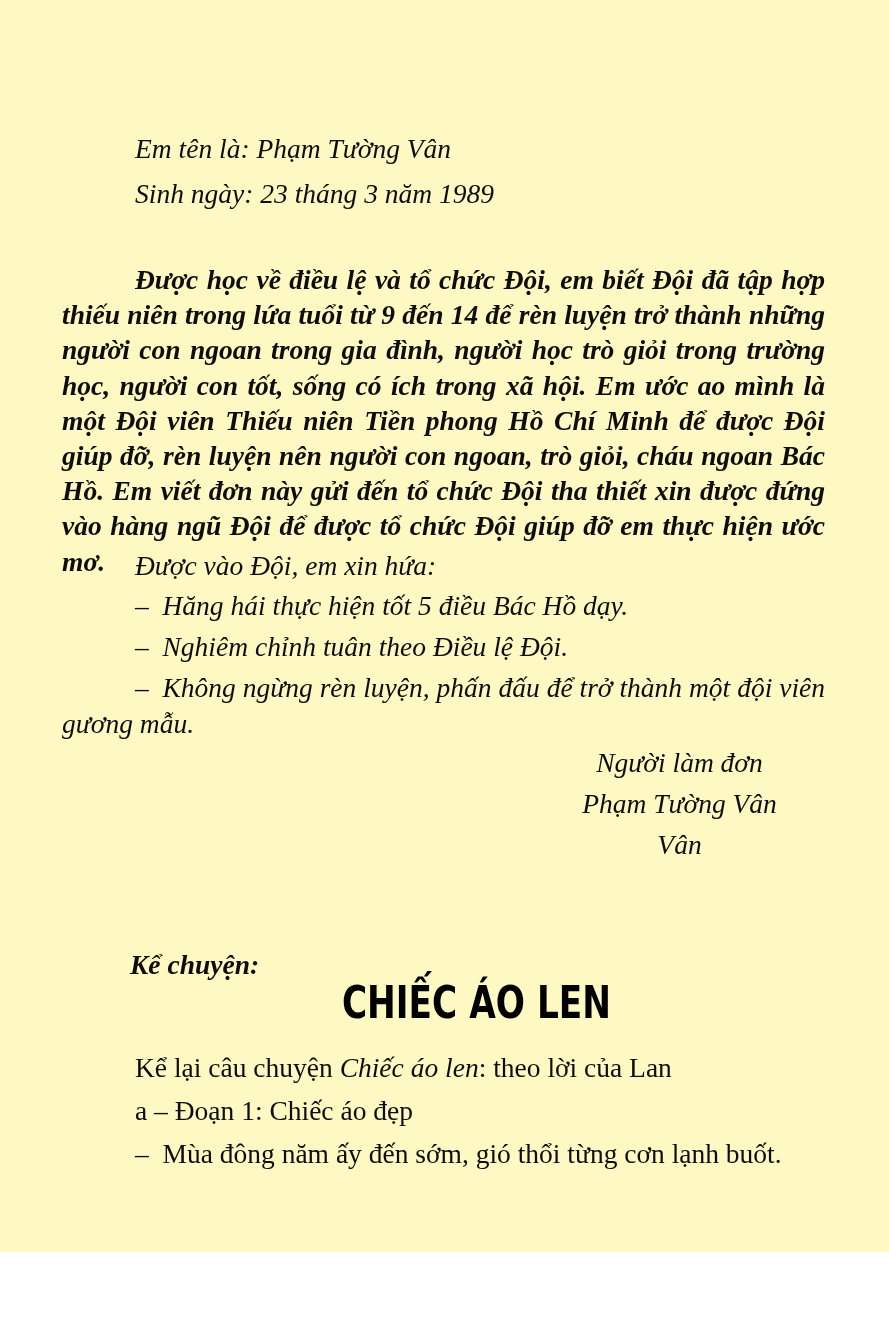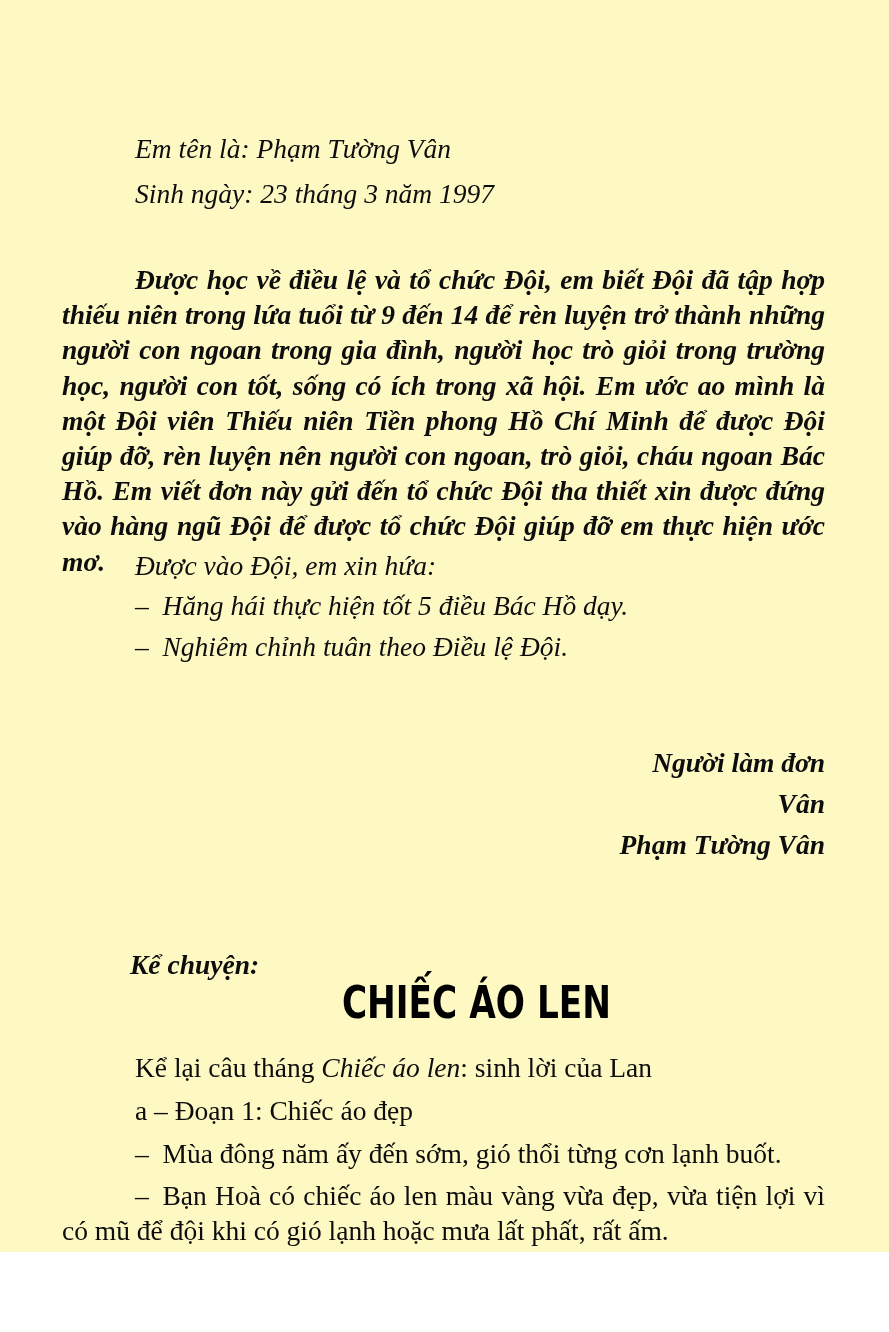--- a/index.html
+++ b/index.html
@@ -32,24 +32,23 @@
   .promise-2{top:629px;padding-left:73px;line-height:36px;}
   .promise-3{
     top:670px;
     line-height:36px;
     text-align:justify;
     text-indent:73px;
   }
 
   .signature-block{
     position:absolute;
-    left:455px;top:742px;width:370px;
-    text-align:right;
+    left:442px;top:742px;width:370px;
+    text-align:center;
     line-height:41px;
-    font-weight:bold;
   }
   .signature-upper{padding-left:105px;}
 
   .story-label{top:946px;padding-left:68px;line-height:38px;font-weight:bold;}
 
   .story-title{position:absolute;left:95px;top:980px;width:763px;text-align:center;}
   .story-title-text{
     display:inline-block;
     font-family:"DejaVu Sans", sans-serif;
     font-weight:bold;
@@ -76,48 +75,48 @@
     font-size:22px;color:#555555;line-height:22px;
   }
 </style>
 </head>
 <body>
 
 <div class="page">
 
   <div class="abs info-block it sz">
     <div class="info-line">Em tên là: Phạm Tường Vân</div>
-    <div class="info-line">Sinh ngày: 23 tháng 3 năm 1997</div>
+    <div class="info-line">Sinh ngày: 23 tháng 3 năm 1989</div>
   </div>
 
   <div class="abs body-par it sz">Được học về điều lệ và tổ chức Đội, em biết Đội đã tập hợp thiếu niên trong lứa tuổi từ 9 đến 14 để rèn luyện trở thành những người con ngoan trong gia đình, người học trò giỏi trong trường học, người con tốt, sống có ích trong xã hội. Em ước ao mình là một Đội viên Thiếu niên Tiền phong Hồ Chí Minh để được Đội giúp đỡ, rèn luyện nên người con ngoan, trò giỏi, cháu ngoan Bác Hồ. Em viết đơn này gửi đến tổ chức Đội tha thiết xin được đứng vào hàng ngũ Đội để được tổ chức Đội giúp đỡ em thực hiện ước mơ.</div>
 
   <div class="abs promise-intro it sz">Được vào Đội, em xin hứa:</div>
 
   <div class="abs promise-1 it sz">– Hăng hái thực hiện tốt 5 điều Bác Hồ dạy.</div>
   <div class="abs promise-2 it sz">– Nghiêm chỉnh tuân theo Điều lệ Đội.</div>
+  <div class="abs promise-3 it sz">– Không ngừng rèn luyện, phấn đấu để trở thành một đội viên gương mẫu.</div>
 
   <div class="signature-block it sz">
     <div class="signature-upper">
       <div>Người làm đơn</div>
+      <div>Phạm Tường Vân</div>
       <div>Vân</div>
-      <div>Phạm Tường Vân</div>
     </div>
   </div>
 
   <div class="abs story-label it sz">Kể chuyện:</div>
 
   <div class="story-title">
     <span class="story-title-text">CHIẾC ÁO LEN</span>
   </div>
 
   <div class="abs task-line sz">
-    <span>Kể lại câu tháng </span><span class="it">Chiếc áo len</span><span>: sinh lời của Lan</span>
+    <span>Kể lại câu chuyện </span><span class="it">Chiếc áo len</span><span>: theo lời của Lan</span>
   </div>
 
   <div class="abs part-heading sz">a – Đoạn 1: Chiếc áo đẹp</div>
 
   <div class="abs story-line-1 sz">– Mùa đông năm ấy đến sớm, gió thổi từng cơn lạnh buốt.</div>
-  <div class="abs story-line-2 sz">– Bạn Hoà có chiếc áo len màu vàng vừa đẹp, vừa tiện lợi vì có mũ để đội khi có gió lạnh hoặc mưa lất phất, rất ấm.</div>
 
   <div class="stray-mark">-</div>
 
 </div>
 
 </body></html>

